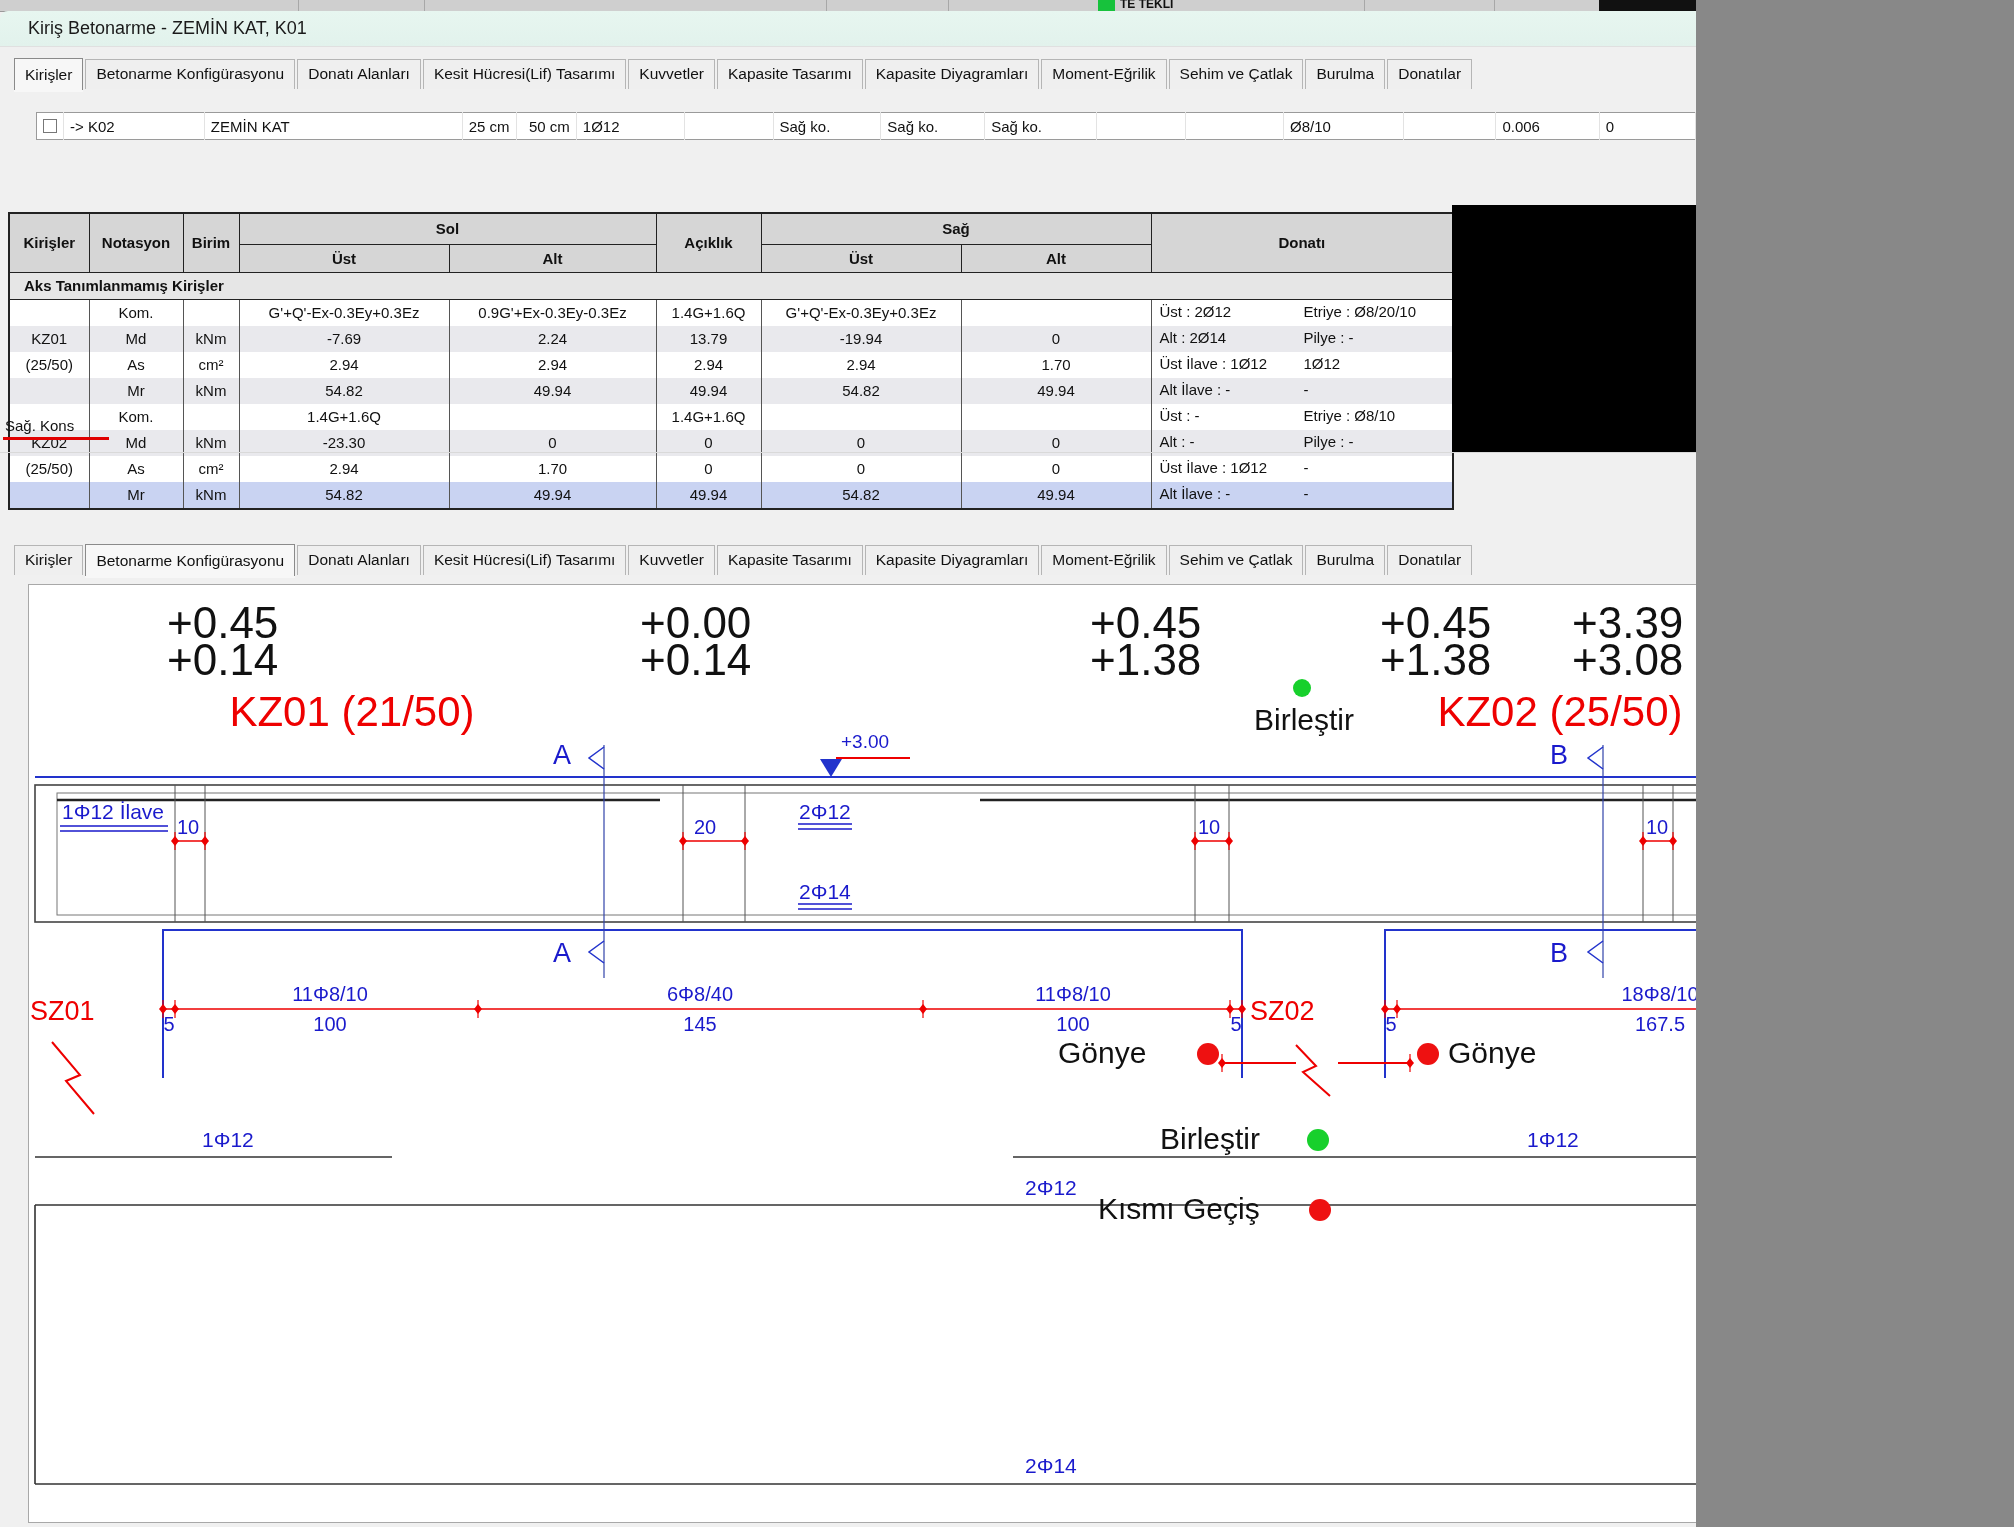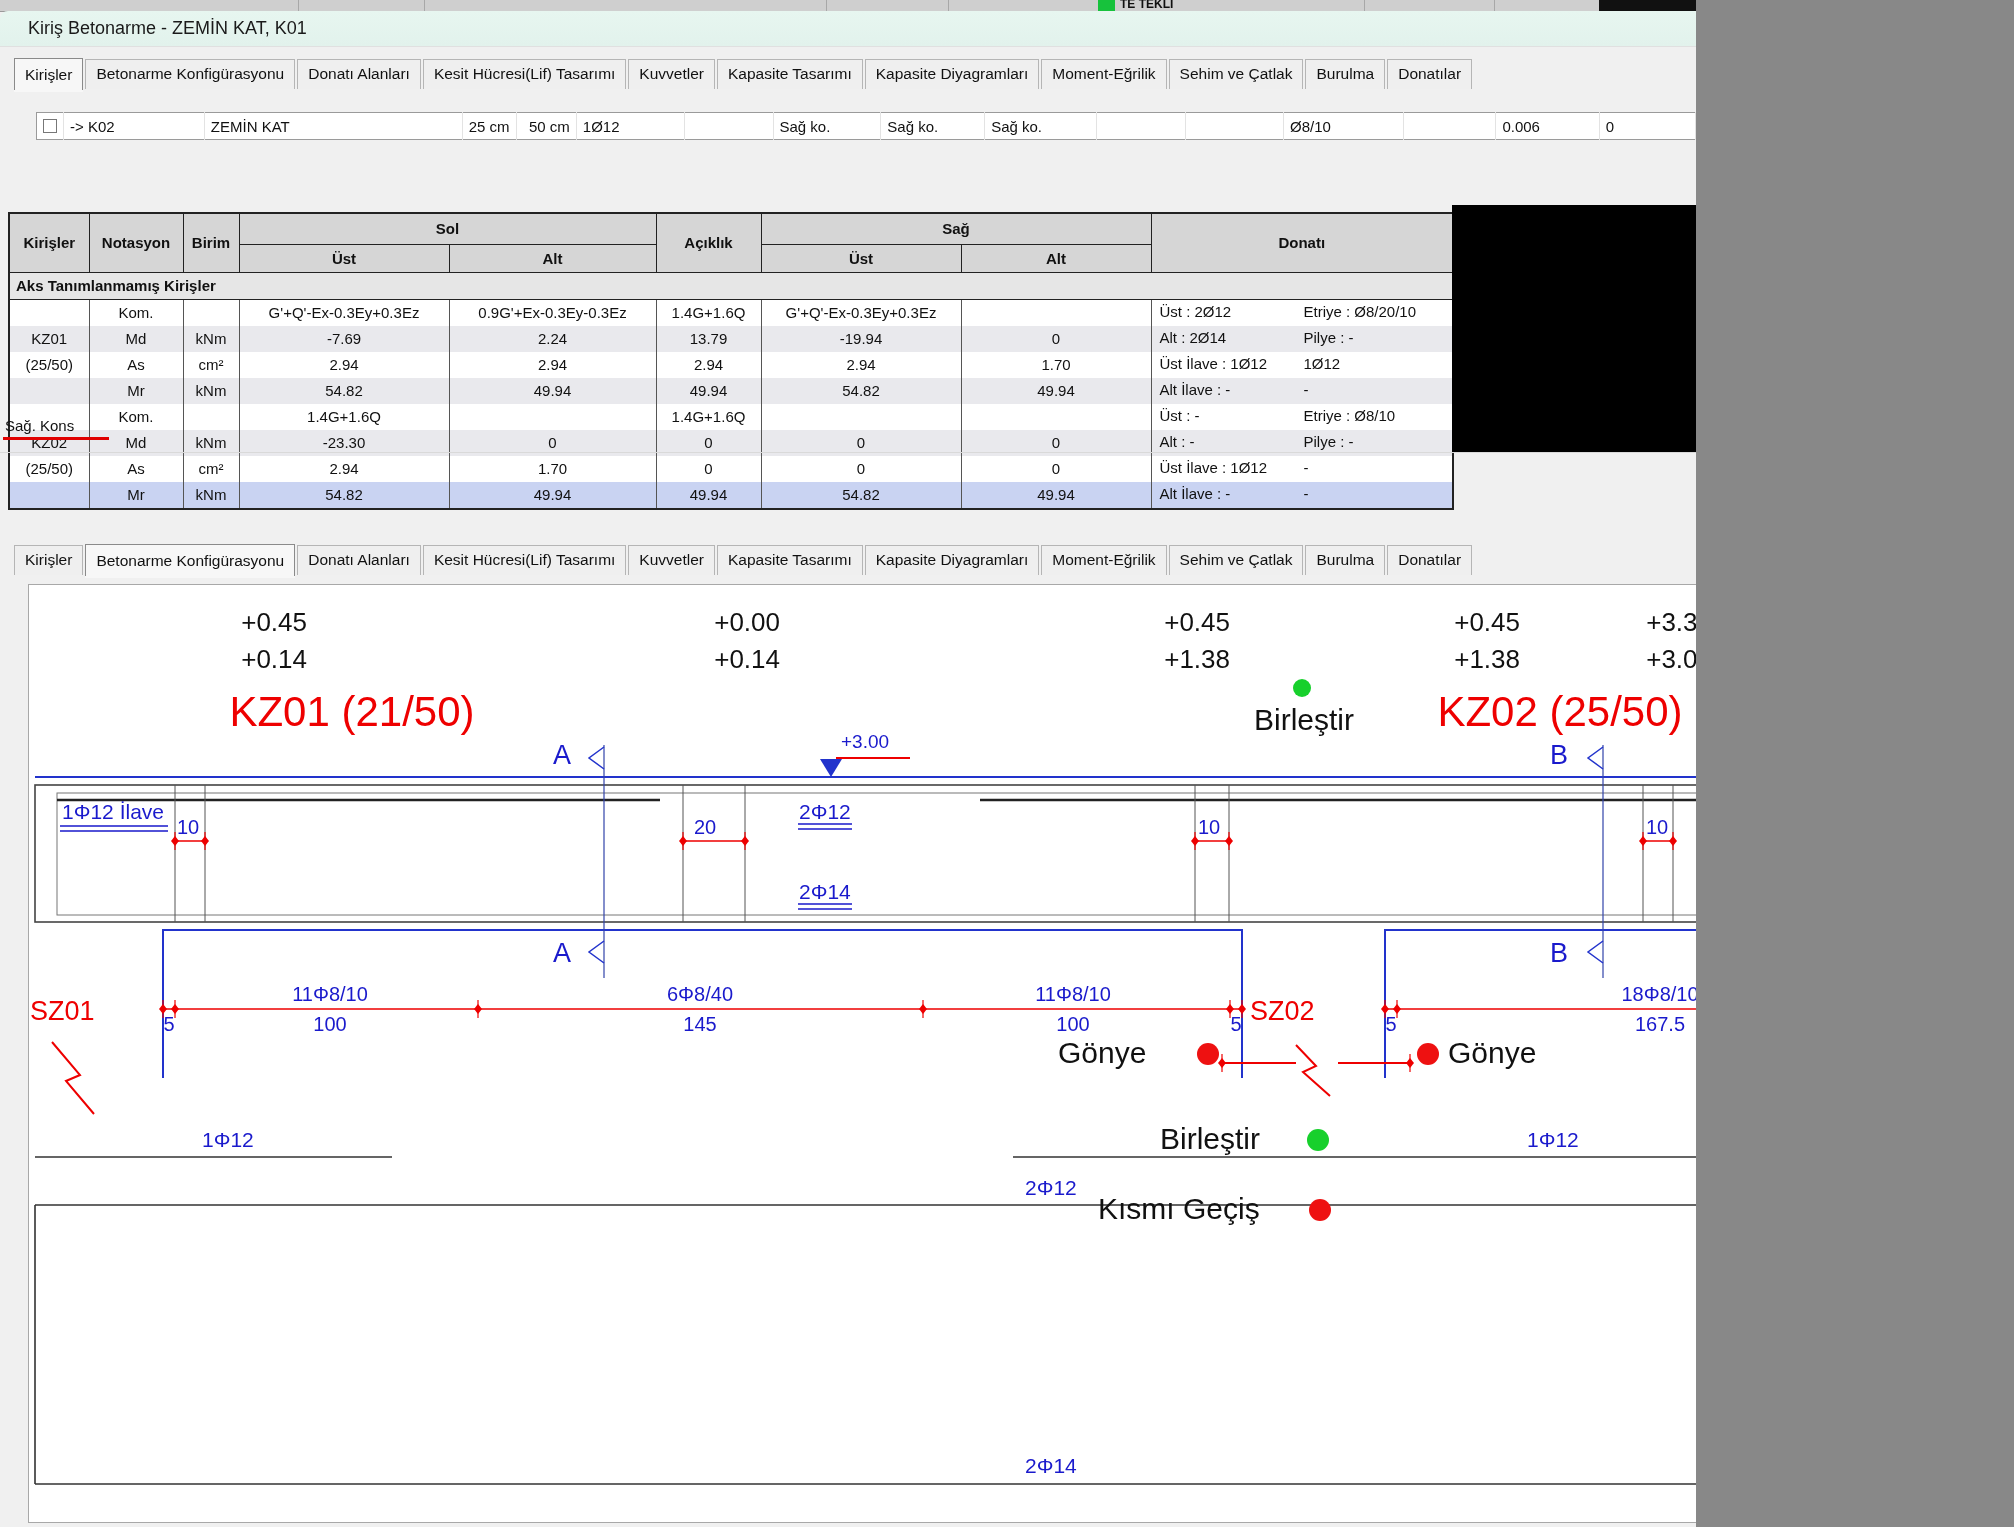--- a/index.html
+++ b/index.html
@@ -33,38 +33,38 @@
   #table1 td{padding:2px 6px;border-right:1px solid #e3e3e3;height:22px;white-space:nowrap;overflow:hidden;}
   #table1 tr.selrow td{background:#00dcdc;border-right-color:#00c4c4;outline:1px dotted #333;outline-offset:-1px;}
   #table1 .ralign{text-align:right;}
   .cbx{width:12px;height:12px;border:1px solid #777;background:#fff;}
   
   #table2{left:8px;top:212px;border-collapse:collapse;table-layout:fixed;background:#fff;
           border:2px solid #222;font-size:15px;}
   #table2 th{background:#d6d6d6;border:1px solid #222;font-weight:bold;padding:1px 2px;white-space:nowrap;overflow:hidden;}
   #table2 td{border-left:1px solid #555;border-right:1px solid #555;text-align:center;
              padding:0 2px;height:26px;white-space:nowrap;overflow:hidden;}
-  #table2 tr.sect td{background:#e6e6e6;text-align:left;font-weight:bold;border:1px solid #222;padding-left:6px;}
+  #table2 tr.sect td{background:#e6e6e6;text-align:left;font-weight:bold;border:1px solid #222;padding-left:14px;}
   #table2 tr.shade td{background:#e9e9ed;}
   #table2 tr.hl td{background:#c9d3f2;}
   #table2 td.don{text-align:left;position:relative;background:#fff;}
   #table2 tr.hl td.don{background:#c9d3f2;}
   #table2 td.don .d1{position:absolute;left:8px;top:3px;}
   #table2 td.don .d2{position:absolute;left:152px;top:3px;}
   #sagkons{left:5px;top:417px;font-size:15px;background:transparent;z-index:7;}
   #sagkons-line{left:3px;top:437px;width:106px;height:3px;background:#e00000;z-index:7;}
   
   #blackrect{left:1452px;top:205px;width:516px;height:247px;background:#000;z-index:2;}
   #win2edge{left:0;top:452px;width:2014px;height:1px;background:#d9d9d9;}
   #close2{left:1966px;top:456px;}
   
   #canvas{left:28px;top:584px;width:1963px;height:937px;background:#fff;border:1px solid #a8a8a8;}
   #diagsvg{left:0;top:0;z-index:3;pointer-events:none;}
   .dlabel{position:absolute;z-index:4;white-space:nowrap;}
-  .lv{width:140px;margin-left:-70px;text-align:right;font-size:26px;line-height:37px;color:#111;}
+  .lv{width:140px;margin-left:-70px;text-align:left;font-size:44px;line-height:37px;color:#111;}
   .bn{font-size:42px;color:#ee0000;}
   .blk30{font-size:30px;color:#111;}
   .blue{color:#1a1acc;}
   .b20{font-size:20px;}
   .b21{font-size:21px;}
   .b23{font-size:19px;}
   .ctr{transform:translateX(-50%);}
   .szl{font-size:27px;color:#ee0000;}
   .secl{font-size:27px;color:#1a1acc;}
 </style>

